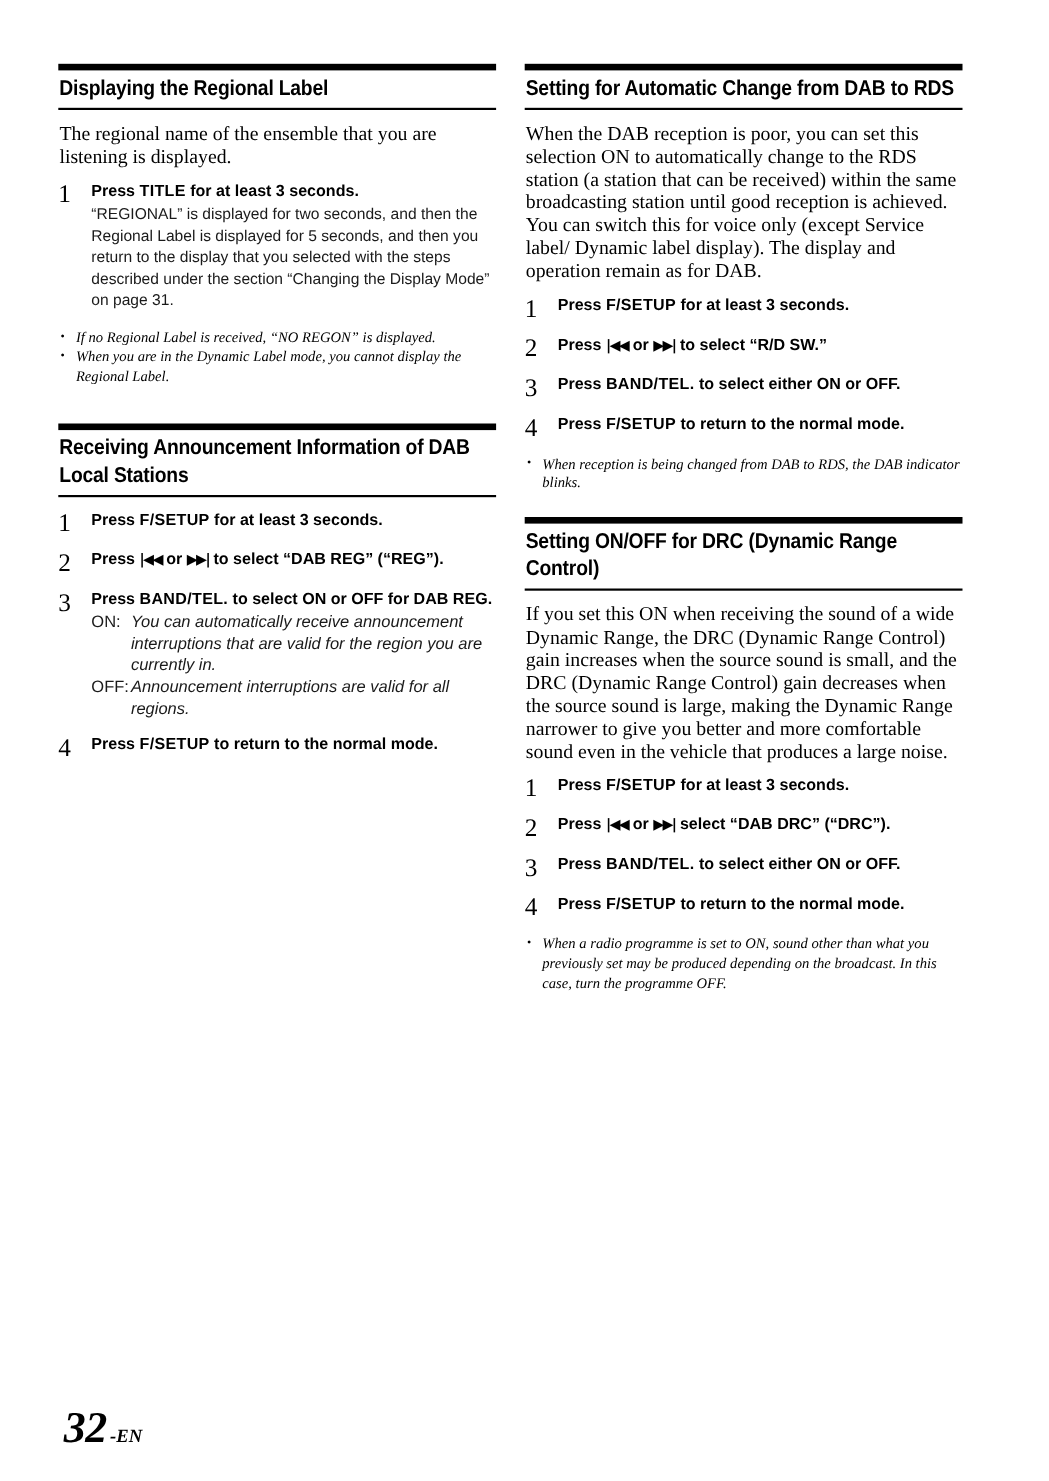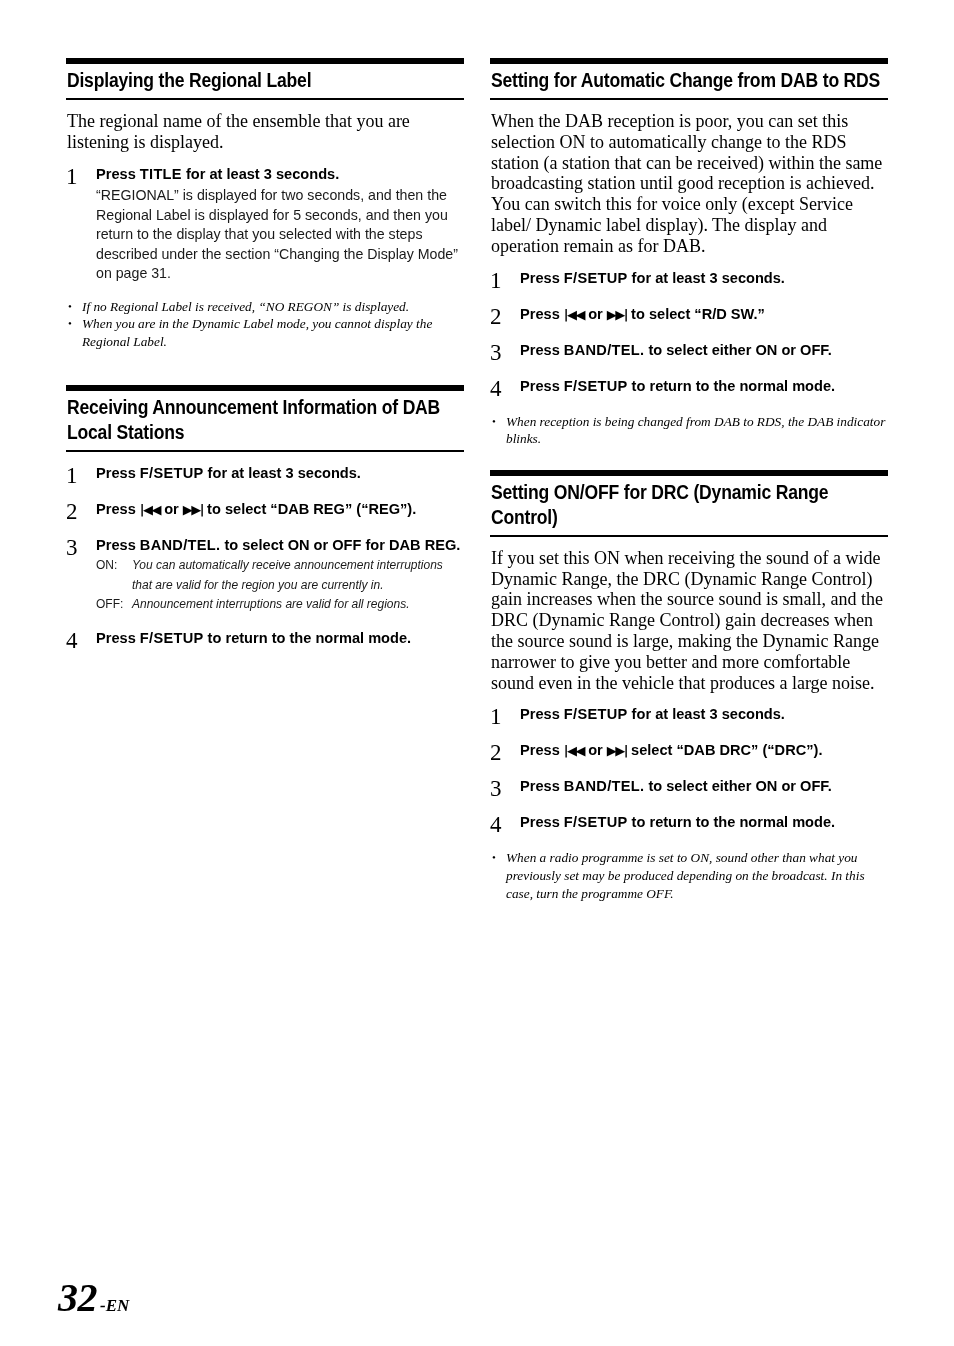--- a/index.html
+++ b/index.html
@@ -18,21 +18,21 @@
 
   .page {
     position: absolute;
     left: 0; top: 0;
     width: 954px;
     height: 1346px;
   }
 
   .columns {
     position: absolute;
-    left: 66px;
+    left: 53px;
     top: 58px;
     width: 822px;
     display: flex;
     gap: 26px;
   }
   .col {
     width: 398px;
   }
 
   
@@ -112,21 +112,21 @@
   .step-desc {
     font-family: "Liberation Sans", sans-serif;
     font-size: 14.2px;
     line-height: 19.6px;
     font-weight: normal;
     margin-top: 1px;
     color: #1a1a1a;
   }
   .onoff {
     font-family: "Liberation Sans", sans-serif;
-    font-size: 12px;
+    font-size: 15px;
     line-height: 19.6px;
     color: #1a1a1a;
     margin-top: 1px;
   }
   .onoff-row {
     display: flex;
     align-items: flex-start;
   }
   .onoff-key {
     width: 36px;

